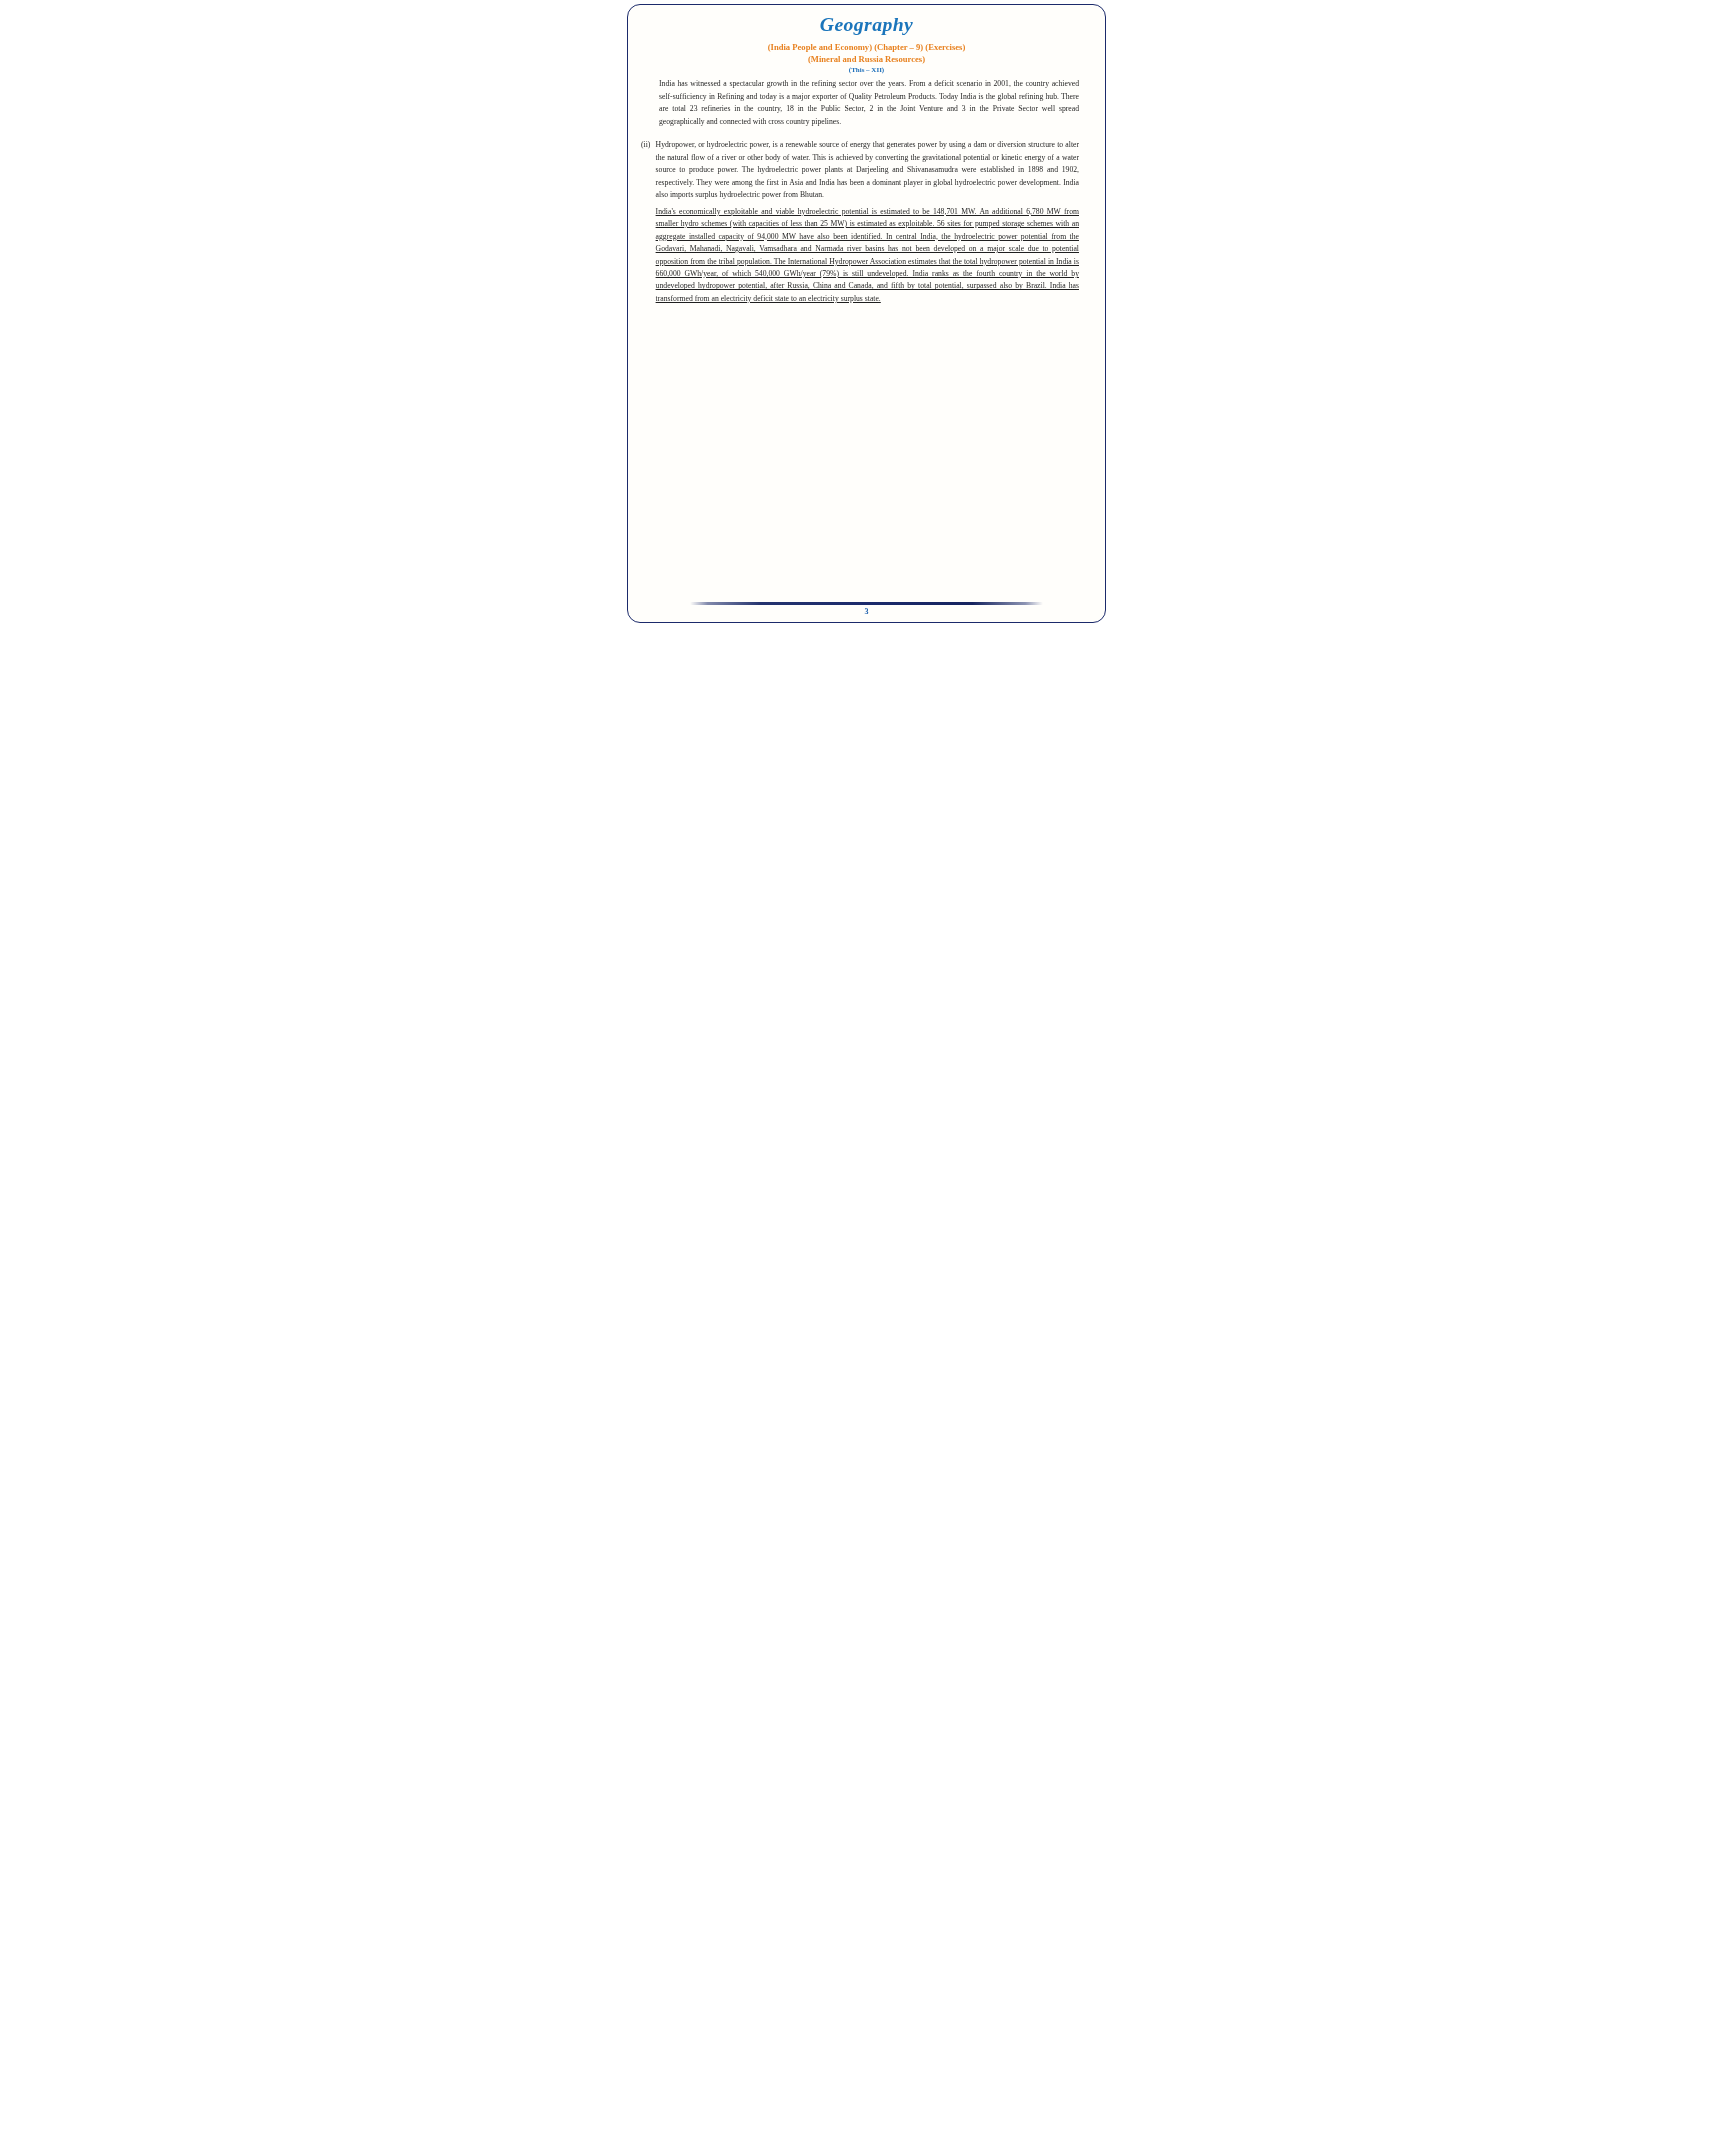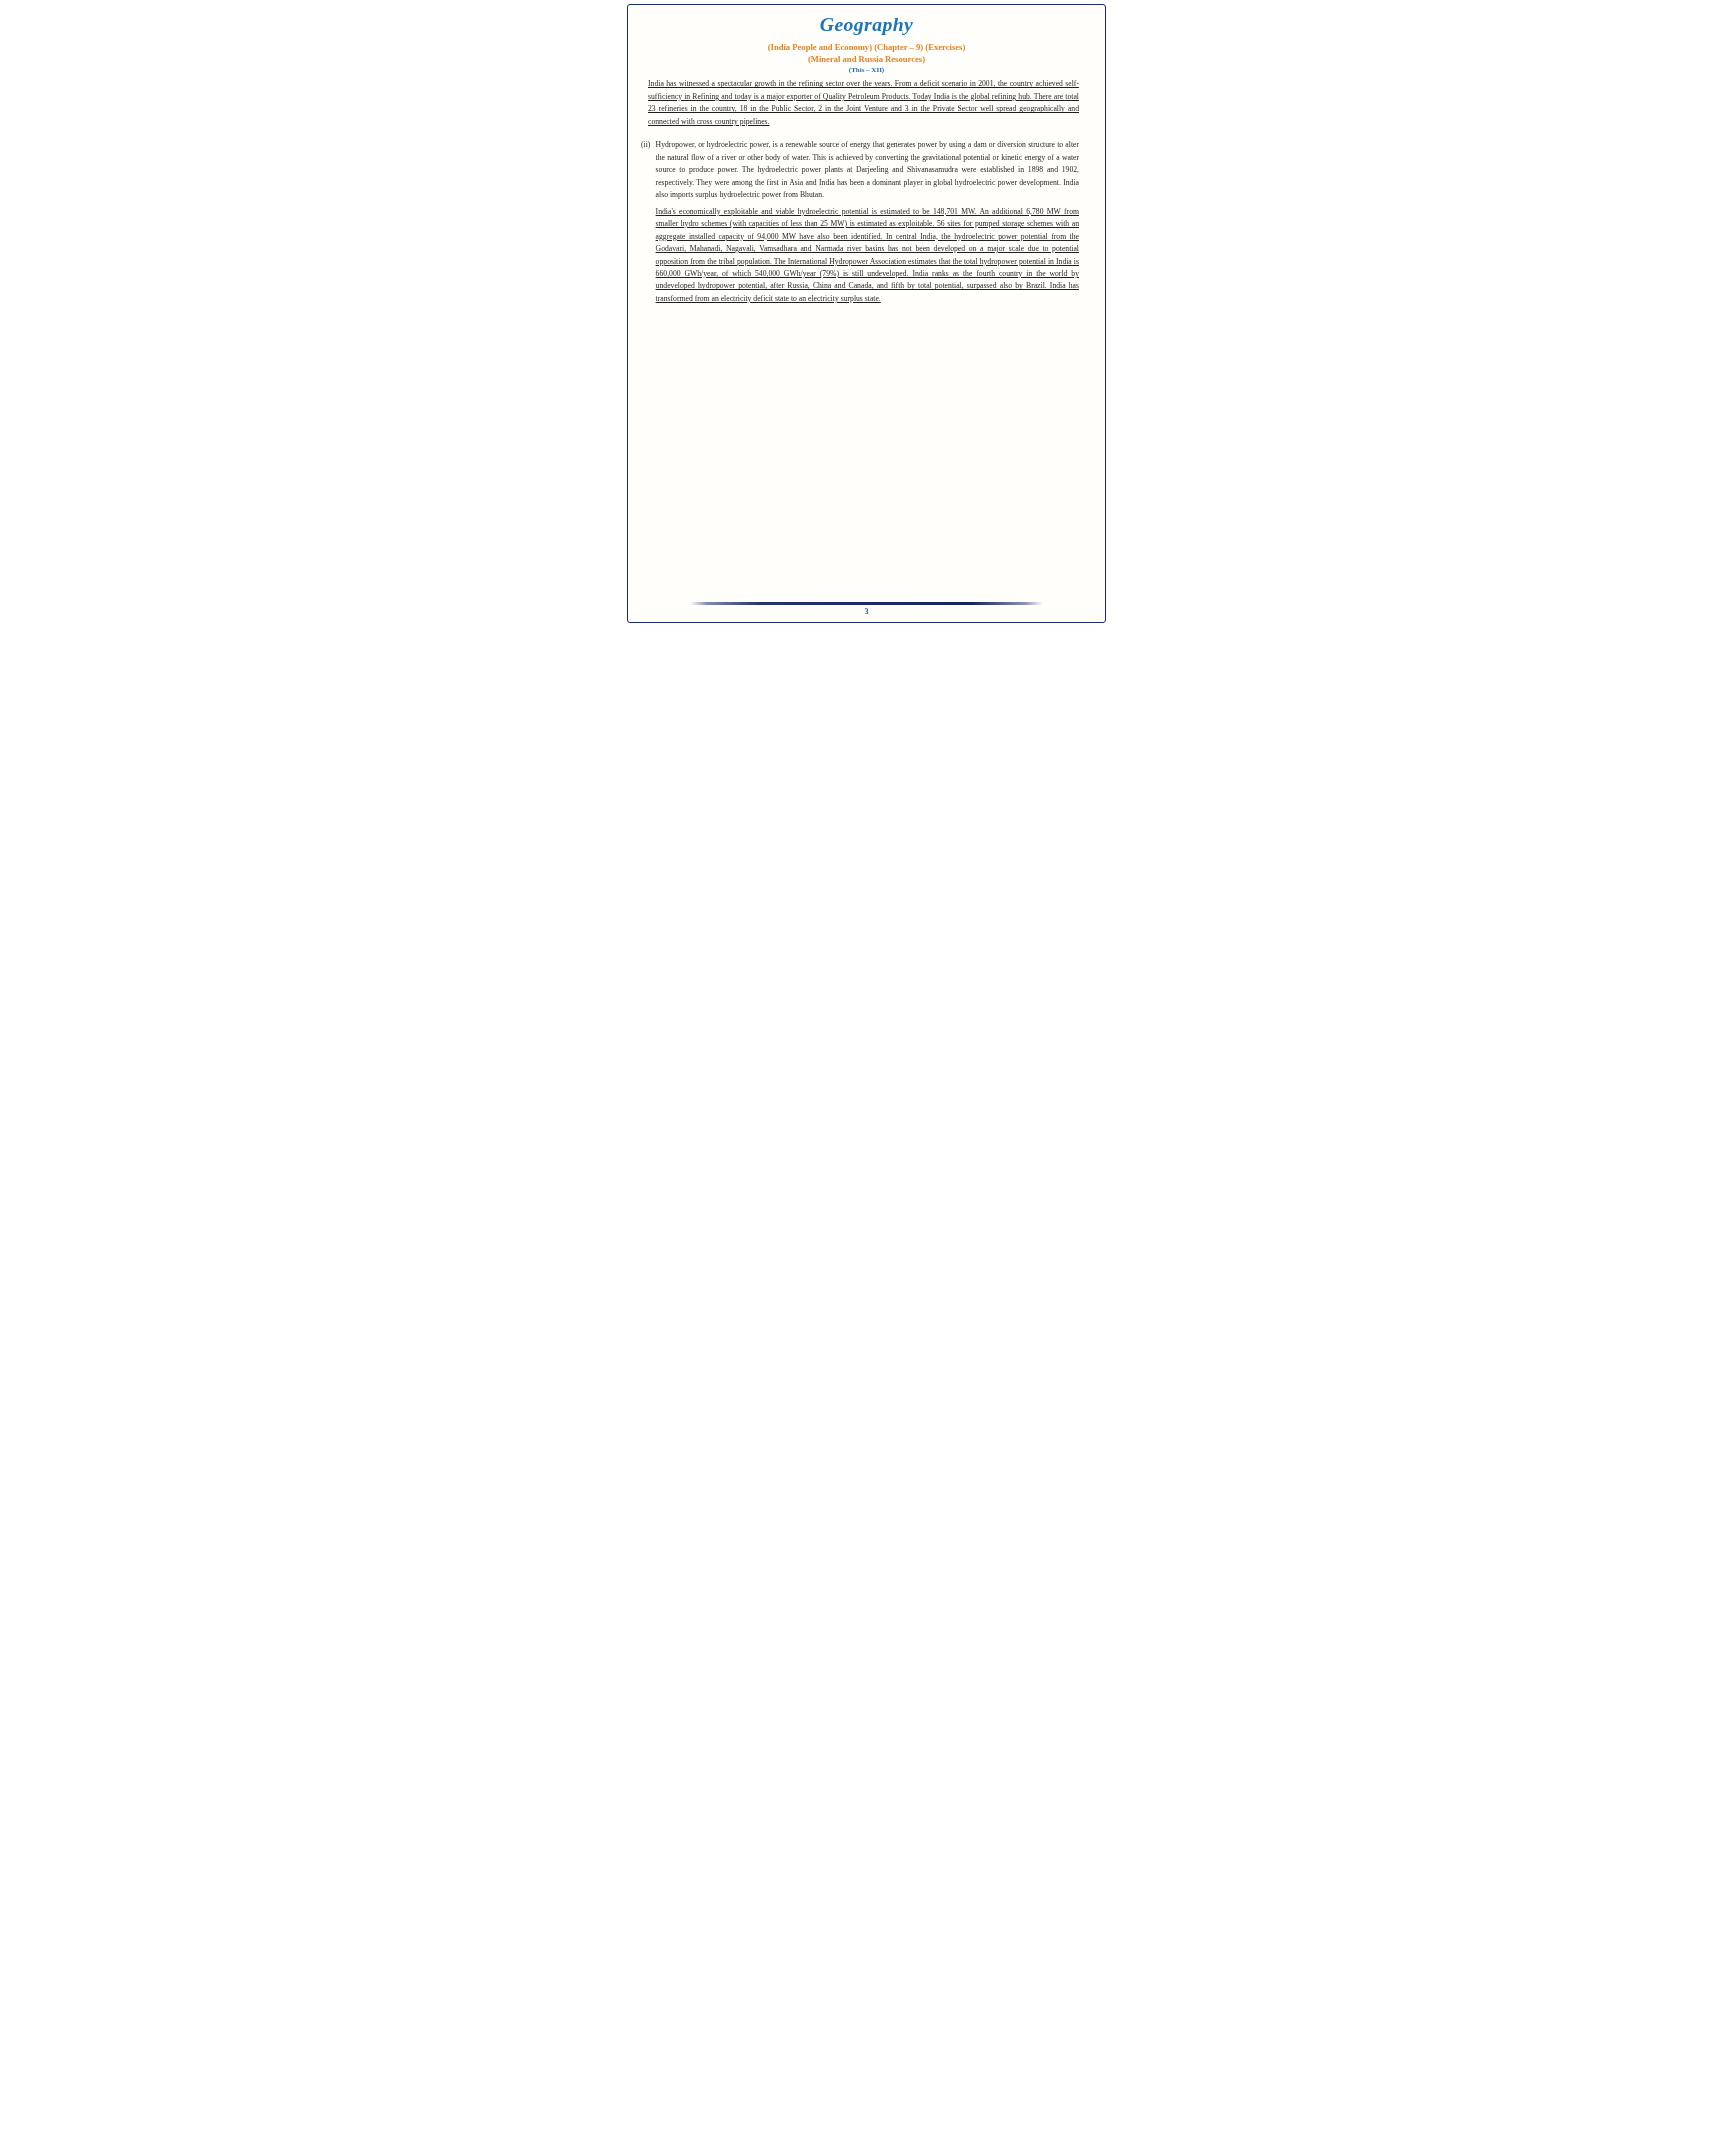--- a/index.html
+++ b/index.html
@@ -10,21 +10,21 @@
   body {
     padding: 3.9px;
     font-family: "Liberation Serif", "DejaVu Serif", serif;
   }
   .page {
     width: 479px;
     height: 619px;
     margin: 0 auto;
     box-sizing: border-box;
     border: 1.3px solid #1b2a6b;
-    border-radius: 3px;
+    border-radius: 13px;
     background: #fffefb;
     padding: 5.1px 13px 0 13px;
     position: relative;
     color: #1f1f1f;
   }
   .title {
     text-align: center;
     font-style: italic;
     font-weight: bold;
     font-size: 19.7px;
@@ -53,22 +53,21 @@
     margin-top: 3.4px;
     font-size: 7.7px;
     line-height: 1.62;
     text-align: justify;
     padding-right: 13px;
   }
   .para {
     margin: 0;
   }
   .para.indent {
-    margin-left: 7px;
-    text-decoration: underline;
+    margin-left: 18px;
   }
   .list-item {
     display: flex;
     margin-top: 11px;
   }
   .marker {
     flex: 0 0 14.6px;
     font-weight: normal;
   }
   .item-body {

